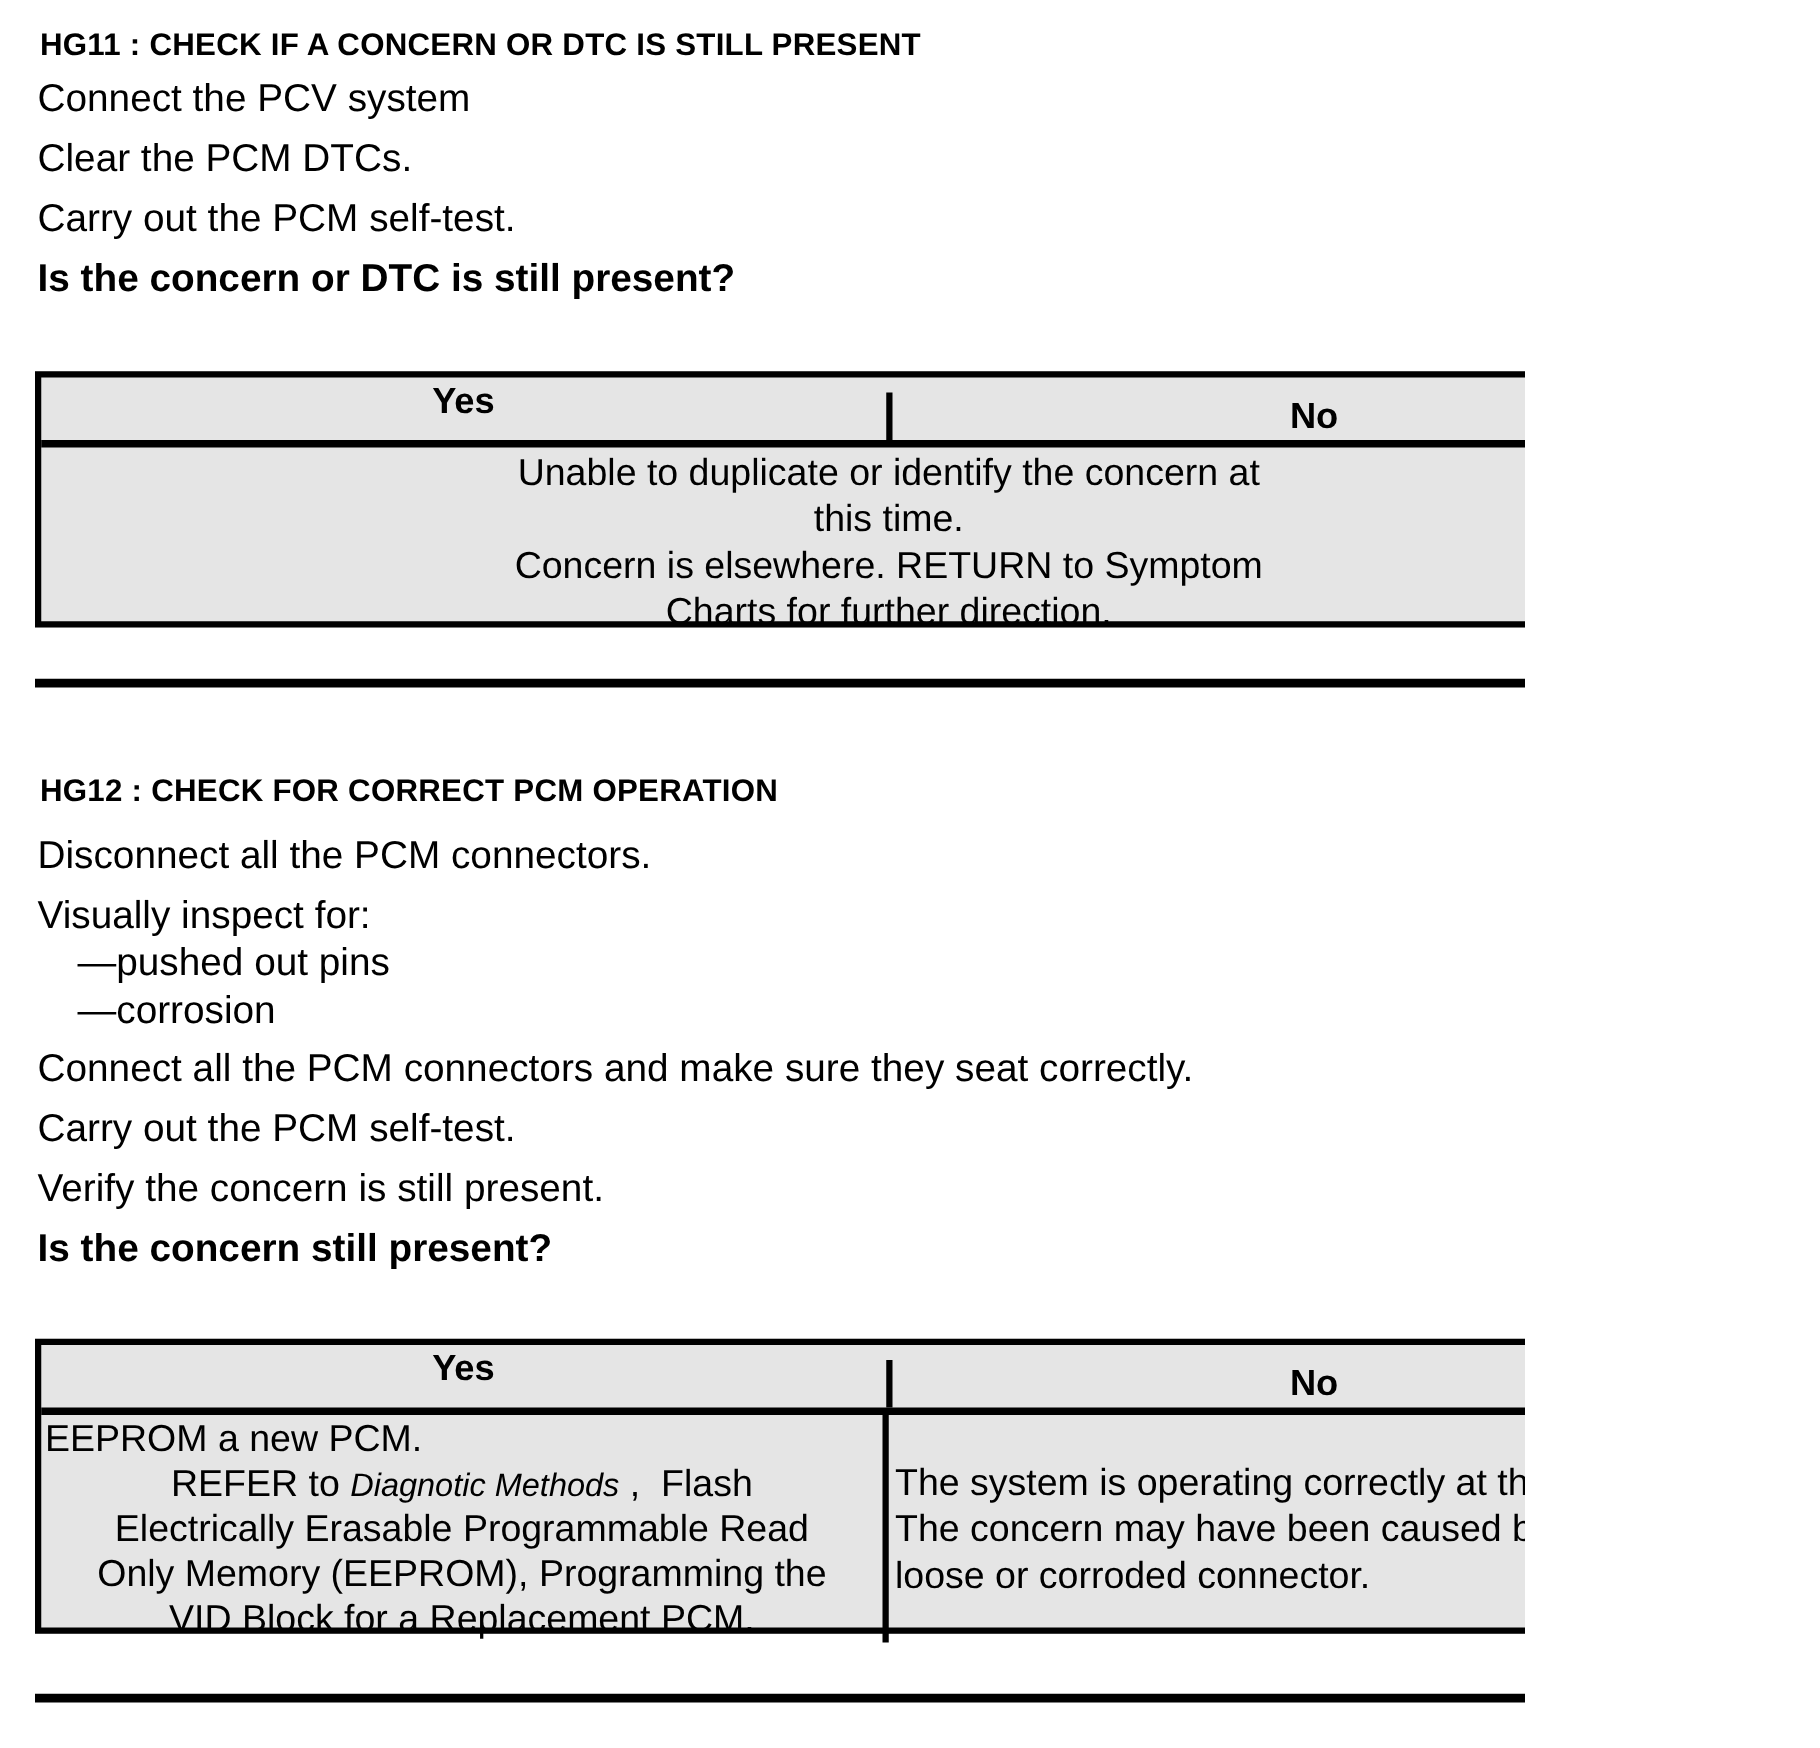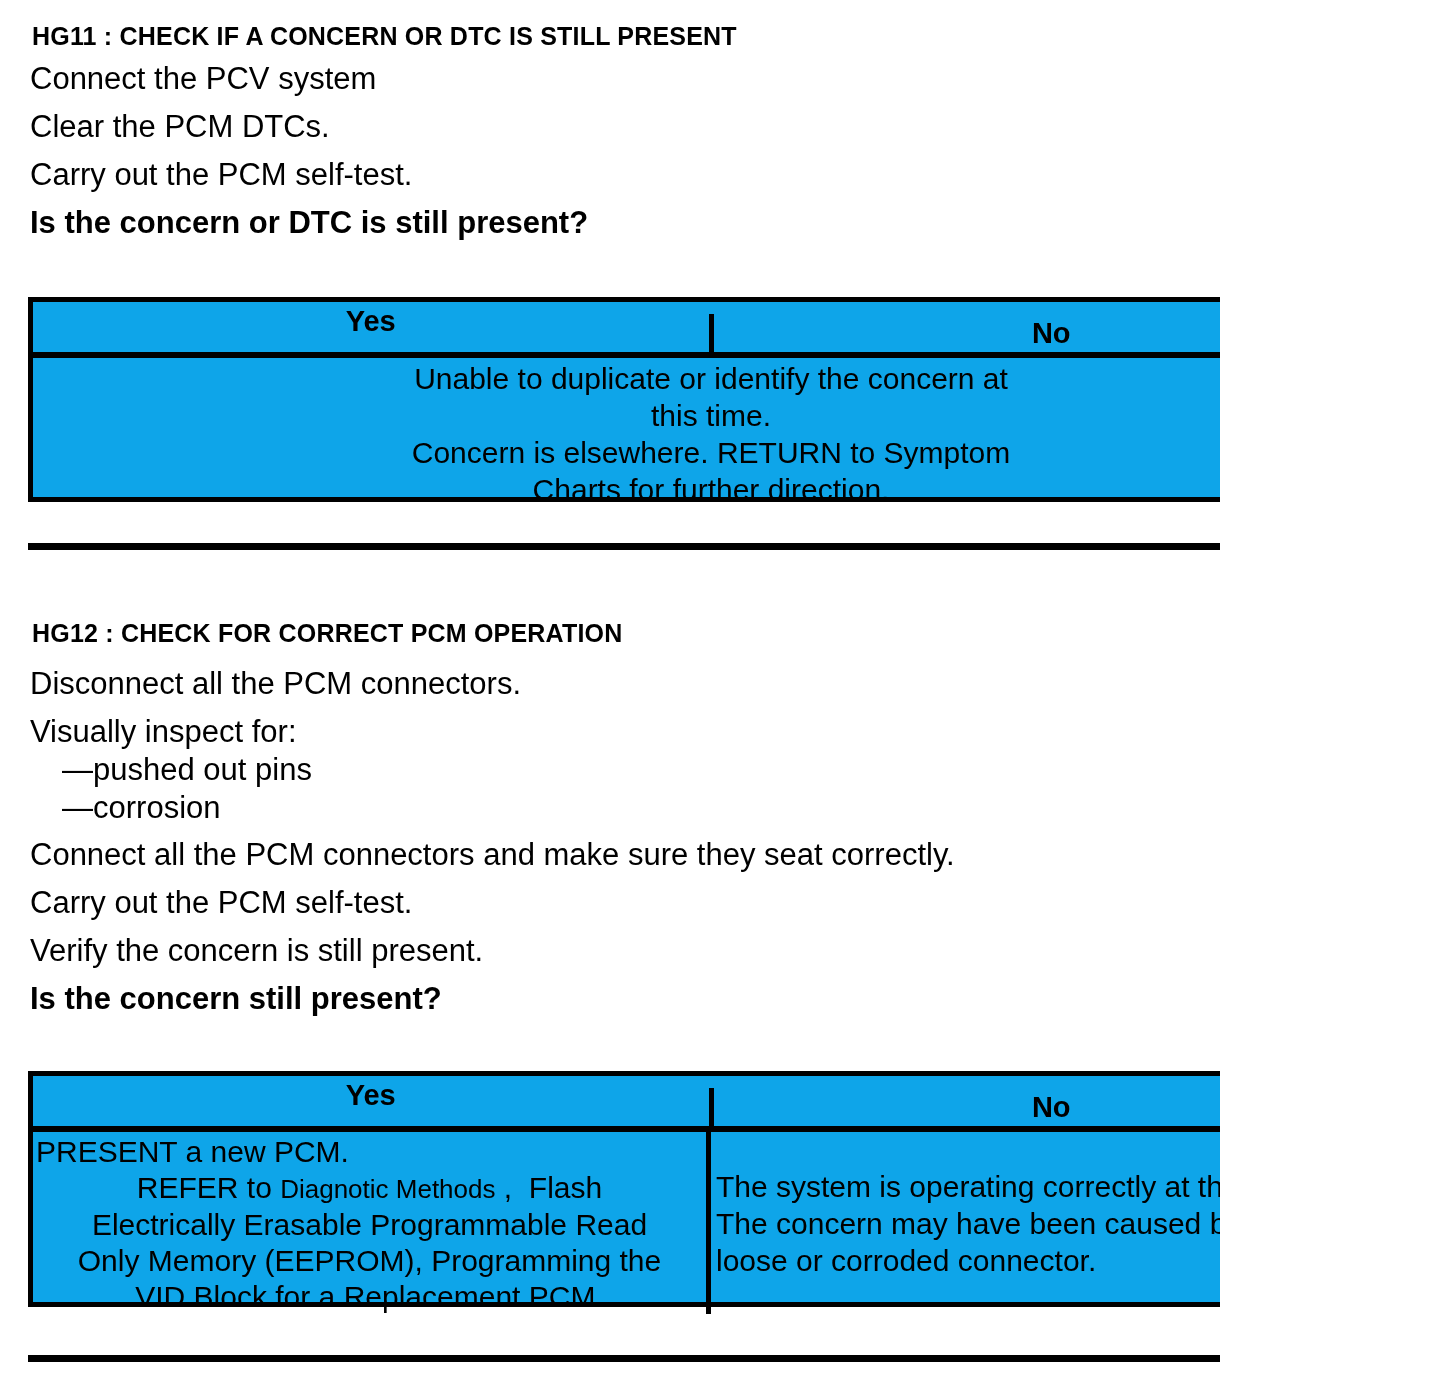--- a/index.html
+++ b/index.html
@@ -40,21 +40,21 @@
     left: 28px;
     width: 1380px;
     height: 7px;
     background: #000000;
   }
   .dtable {
     left: 28px;
     width: 1366px;
     border: 5px solid #000000;
     box-sizing: border-box;
-    background: #0ea5e9;
+    background: #e5e5e5;
   }
   .dtable .hdr-row {
     display: flex;
     border-bottom: 6px solid #000000;
   }
   .dtable .hdr-cell {
     flex: 1 1 0;
     height: 38px;
     line-height: 38px;
     text-align: center;
@@ -92,21 +92,21 @@
   #tbl2 .body-row { height: 182px; }
   #tbl2 .cell-yes {
     padding-top: 2px;
     line-height: 36px;
   }
   #tbl2 .cell-yes .yline { text-align: center; }
   #tbl2 .cell-yes .yline.first {
     text-align: left;
     padding-left: 3px;
   }
-  #tbl2 .cell-yes .link-text { font-size: 26px; }
+  #tbl2 .cell-yes .link-text { font-size: 26px; font-style: italic; }
   #tbl2 .cell-no {
     display: flex;
     align-items: center;
     text-align: left;
     white-space: pre-line;
     line-height: 37px;
     padding-left: 5px;
   }
 </style>
 </head>
@@ -147,21 +147,21 @@
   <div class="abs step" style="top:933px">Verify the concern is still present.</div>
   <div class="abs question" style="top:981px">Is the concern still present?</div>
 
   <div class="abs dtable" id="tbl2" style="top:1071px">
     <div class="hdr-row">
       <div class="hdr-cell">Yes</div>
       <div class="hdr-cell">No</div>
     </div>
     <div class="body-row">
       <div class="body-cell cell-yes">
-        <div class="yline first">PRESENT a new PCM.</div>
+        <div class="yline first">EEPROM a new PCM.</div>
         <div class="yline">
           <span>REFER to </span><span class="link-text">Diagnotic Methods</span><span> ,&nbsp; Flash</span>
         </div>
         <div class="yline">Electrically Erasable Programmable Read</div>
         <div class="yline">Only Memory (EEPROM), Programming the</div>
         <div class="yline">VID Block for a Replacement PCM.</div>
       </div>
       <div class="body-cell cell-no">The system is operating correctly at this time.
 The concern may have been caused by a
 loose or corroded connector.</div>

